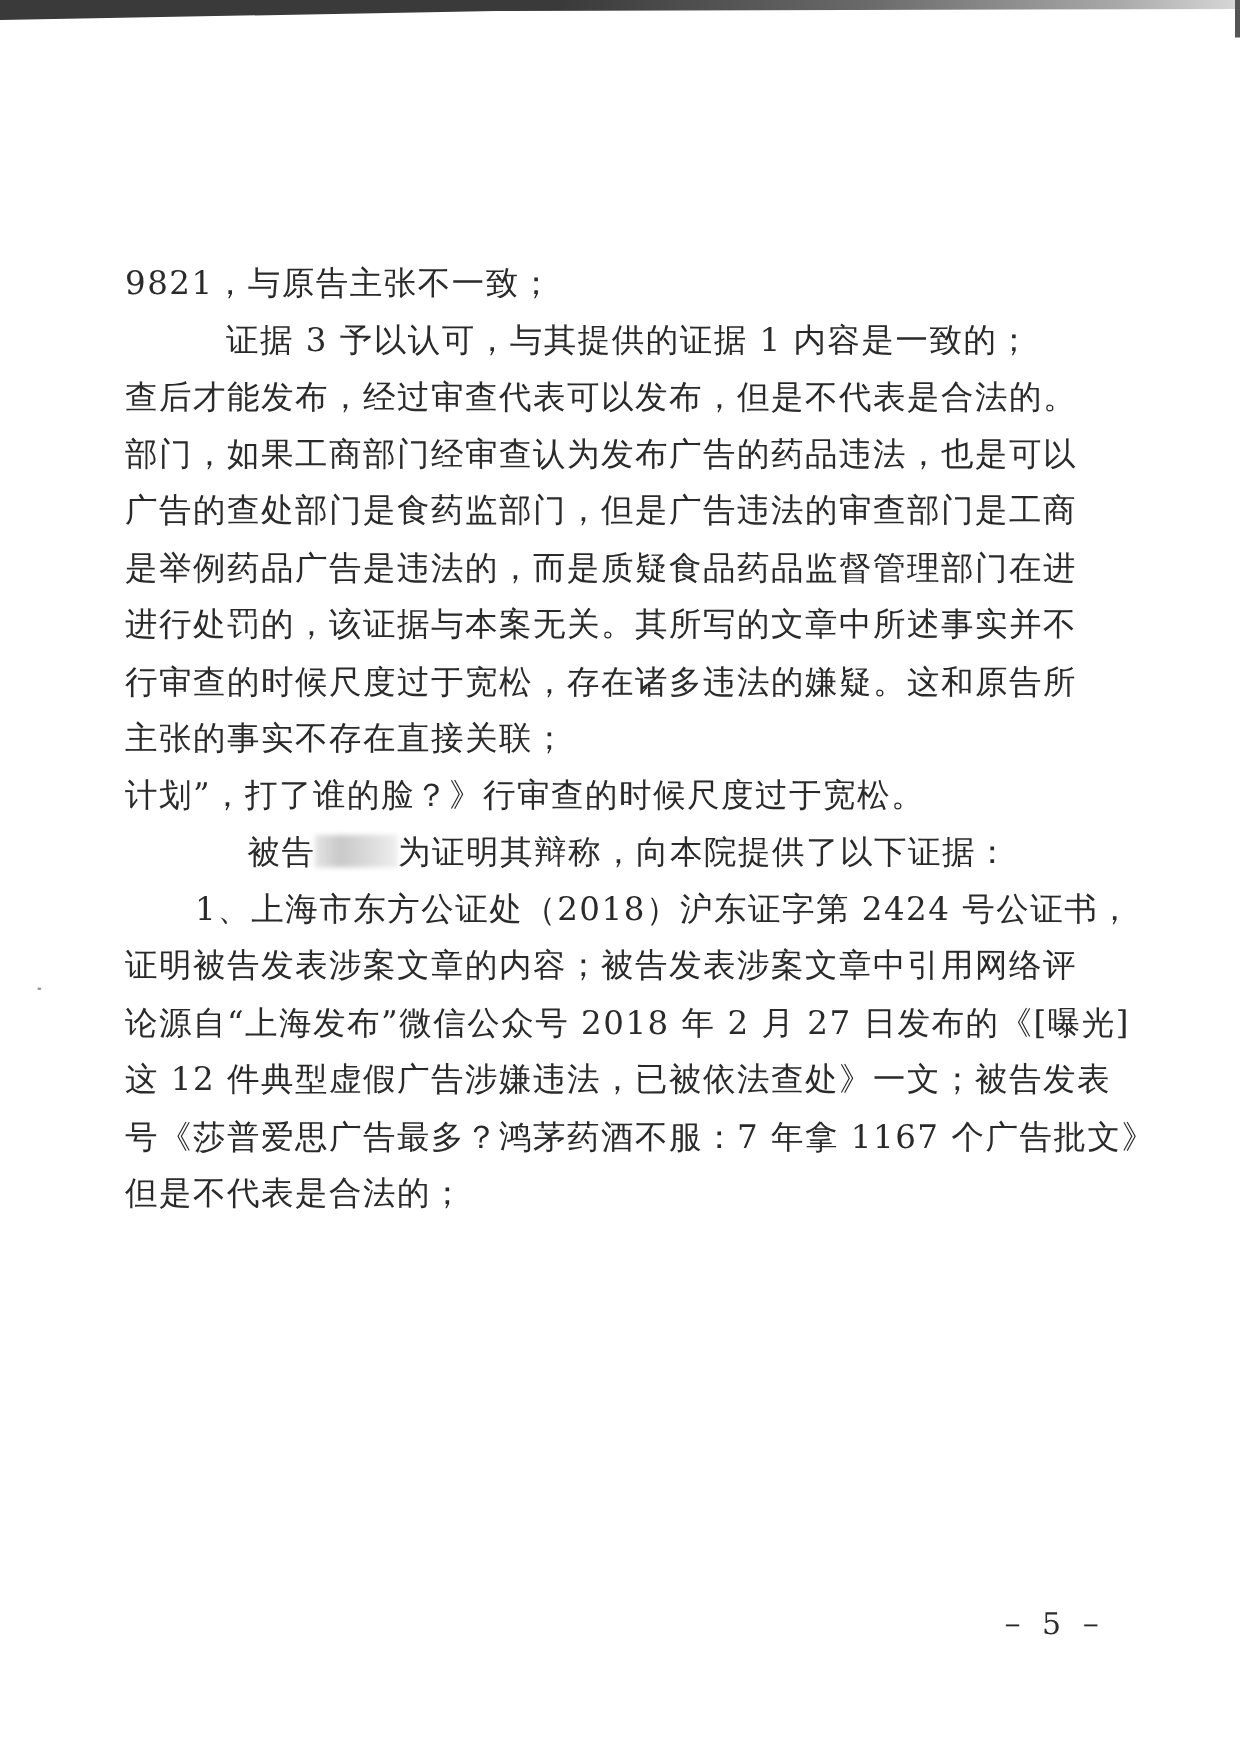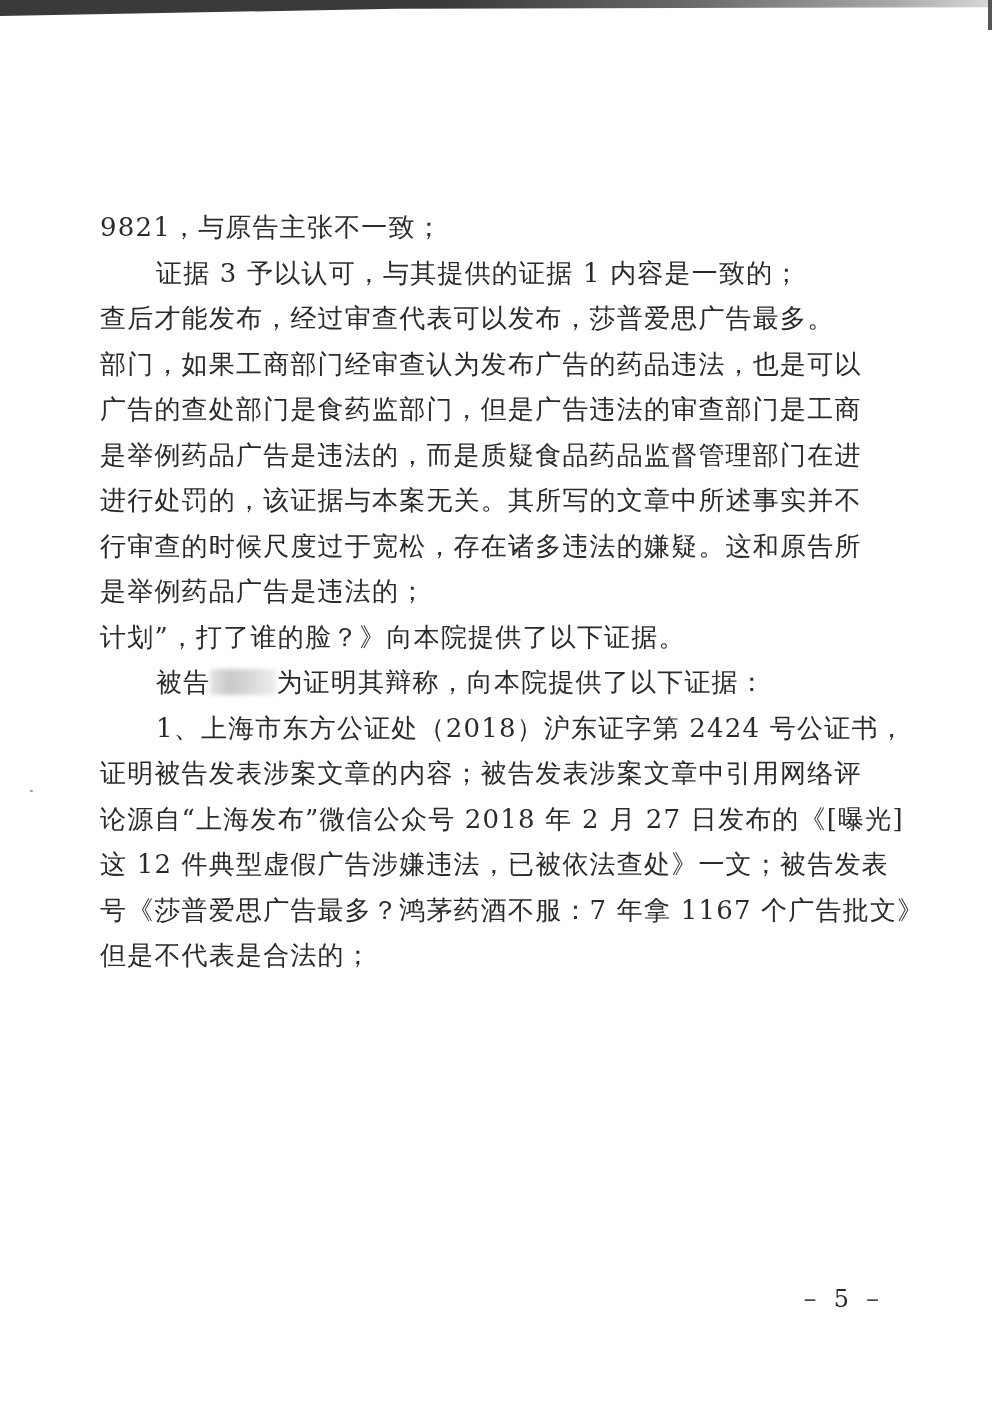--- a/index.html
+++ b/index.html
@@ -32,21 +32,21 @@
       top: 205px;
       width: 750px;
     }
     .line {
       font-size: 26px;
       line-height: 45.5px;
       height: 45.5px;
       white-space: nowrap;
       letter-spacing: 1.2px;
     }
-    .indent { padding-left: 56px; }
+    .indent { padding-left: 56px; text-align: center; }
     .redacted {
       display: inline-block;
       width: 66px;
       height: 26px;
       vertical-align: -4px;
       background: linear-gradient(to right, #e4e4e4 0%, #c9c9c9 30%, #d8d8d8 60%, #eeeeee 100%);
       filter: blur(2px);
     }
     .page-number {
       position: absolute;
@@ -64,28 +64,28 @@
   </style>
 </head>
 <body>
 
 <div class="scan-edge"></div>
 <div class="scan-edge-right"></div>
 
 <div class="page-body">
   <div class="line">9821，与原告主张不一致；</div>
   <div class="line indent">证据 3 予以认可，与其提供的证据 1 内容是一致的；</div>
-  <div class="line">查后才能发布，经过审查代表可以发布，莎普爱思广告最多。</div>
+  <div class="line">查后才能发布，经过审查代表可以发布，但是不代表是合法的。</div>
   <div class="line">部门，如果工商部门经审查认为发布广告的药品违法，也是可以</div>
   <div class="line">广告的查处部门是食药监部门，但是广告违法的审查部门是工商</div>
   <div class="line">是举例药品广告是违法的，而是质疑食品药品监督管理部门在进</div>
   <div class="line">进行处罚的，该证据与本案无关。其所写的文章中所述事实并不</div>
   <div class="line">行审查的时候尺度过于宽松，存在诸多违法的嫌疑。这和原告所</div>
-  <div class="line">是举例药品广告是违法的；</div>
-  <div class="line">计划”，打了谁的脸？》向本院提供了以下证据。</div>
+  <div class="line">主张的事实不存在直接关联；</div>
+  <div class="line">计划”，打了谁的脸？》行审查的时候尺度过于宽松。</div>
   <div class="line indent">
     <span>被告</span><span class="redacted"></span><span>为证明其辩称，向本院提供了以下证据：</span>
   </div>
   <div class="line indent">1、上海市东方公证处（2018）沪东证字第 2424 号公证书，</div>
   <div class="line">证明被告发表涉案文章的内容；被告发表涉案文章中引用网络评</div>
   <div class="line">论源自“上海发布”微信公众号 2018 年 2 月 27 日发布的《[曝光]</div>
   <div class="line">这 12 件典型虚假广告涉嫌违法，已被依法查处》一文；被告发表</div>
   <div class="line">号《莎普爱思广告最多？鸿茅药酒不服：7 年拿 1167 个广告批文》</div>
   <div class="line">但是不代表是合法的；</div>
 </div>

